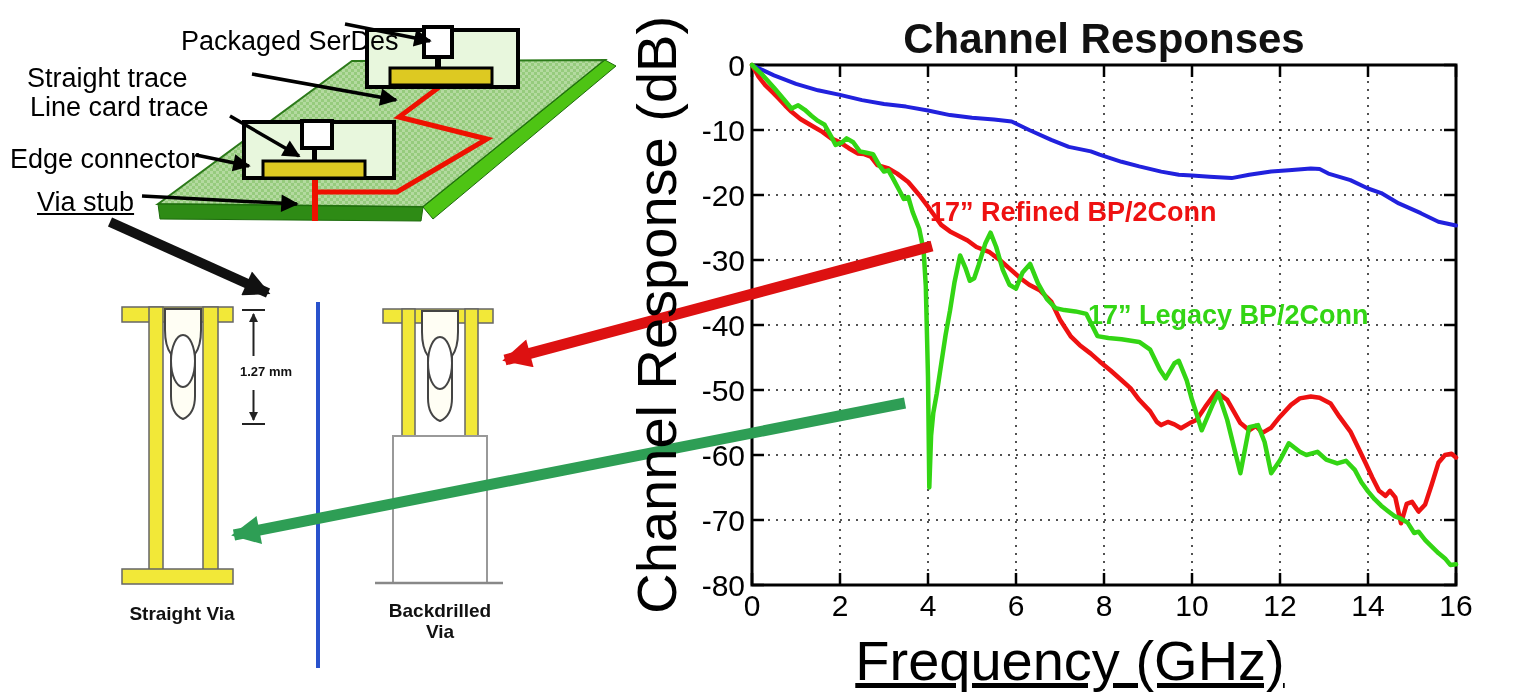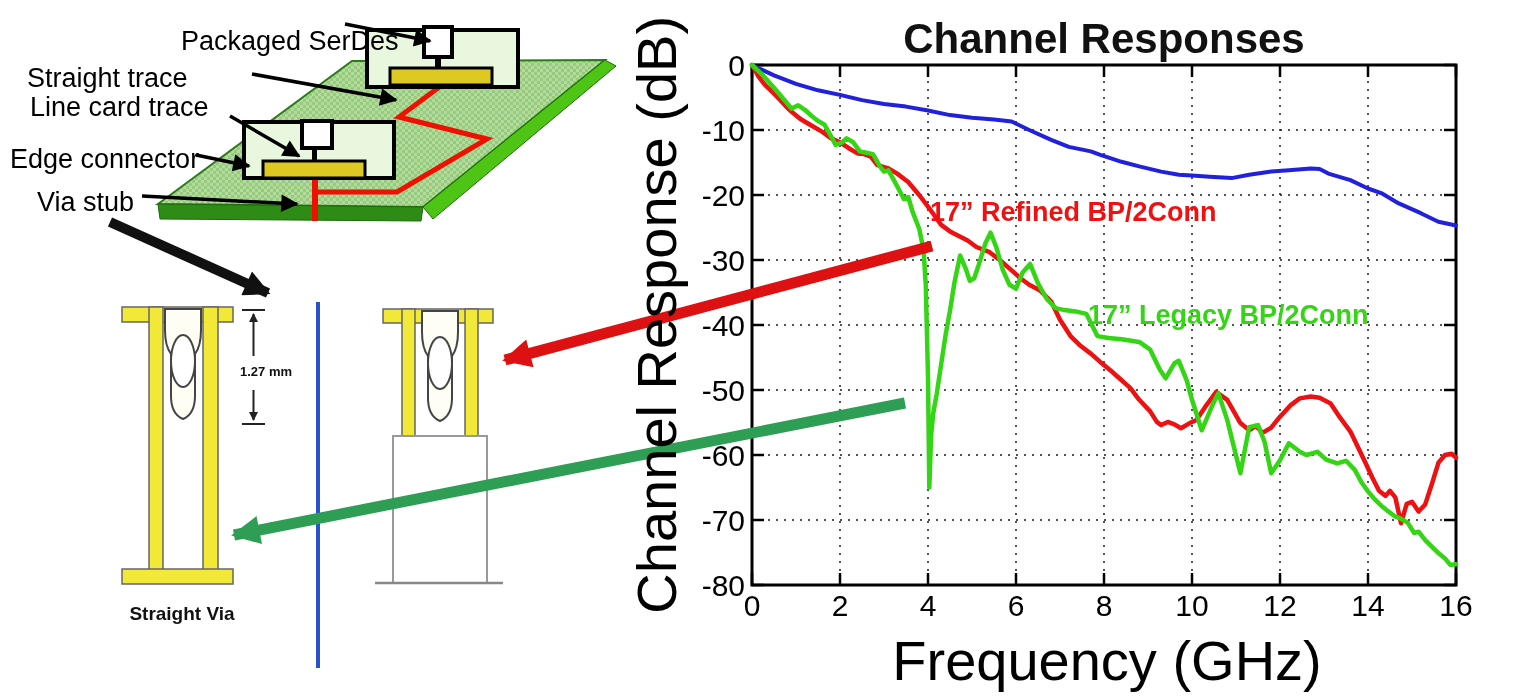--- a/index.html
+++ b/index.html
@@ -9,30 +9,30 @@
   .grid{stroke:#1a1a1a;stroke-width:1.5;stroke-dasharray:2 6;}
   .tick{stroke:#000;stroke-width:2.5;}
   .plot-border{fill:none;stroke:#000;stroke-width:3;}
   .xtick{font:400 30px "Liberation Sans",sans-serif;text-anchor:middle;fill:#000;}
   .ytick{font:400 30px "Liberation Sans",sans-serif;text-anchor:end;fill:#000;}
   .dlabel{position:absolute;font:400 27px "Liberation Sans",sans-serif;color:#000;white-space:nowrap;}
   #lbl-packaged{left:137px;top:26px;margin-left:44px;}
   #lbl-backplane{left:27px;top:63px;}
   #lbl-linecard{left:30px;top:92px;}
   #lbl-edge{left:10px;top:144px;}
-  #lbl-viastub{left:37px;top:187px;}
+  #lbl-viastub{left:37px;top:187px;text-decoration:underline;}
   .via-label{position:absolute;font:700 19px/21px "Liberation Sans",sans-serif;color:#111;text-align:center;}
   #lbl-straight{left:108px;top:603px;width:148px;}
   #lbl-backdrilled{left:378px;top:600px;width:124px;}
   #lbl-dim{position:absolute;left:236px;top:364px;width:60px;text-align:center;
            font:700 13px "Liberation Sans",sans-serif;color:#111;}
   #chart-title{position:absolute;left:752px;top:1px;width:704px;text-align:center;
                font:700 42px "Liberation Sans",sans-serif;color:#111;margin-top:14px;}
-  #xlabel{position:absolute;left:755px;top:630px;width:704px;text-align:center;
-          font:400 56px/1.1 "Liberation Sans",sans-serif;color:#000;}
+  #xlabel{position:absolute;left:718px;top:630px;width:704px;text-align:center;
+          font:400 56px/1.1 "Liberation Sans",sans-serif;color:#000;text-decoration:underline;}
   #ylabel{position:absolute;left:312px;top:284px;width:690px;text-align:center;
           font:400 56px/1.1 "Liberation Sans",sans-serif;color:#000;
           transform:rotate(-90deg);transform-origin:center;}
   .curve-label{position:absolute;font:700 27px "Liberation Sans",sans-serif;white-space:nowrap;}
 </style>
 </head>
 <body>
 
 <div id="canvas">
 
@@ -201,20 +201,24 @@
     <line x1="905" y1="403" x2="234" y2="535" stroke="#2e9e55" stroke-width="11" marker-end="url(#ah-thick-green)"></line>
   </svg>
 
   <div class="dlabel" id="lbl-packaged">Packaged SerDes</div>
   <div class="dlabel" id="lbl-backplane">Straight trace</div>
   <div class="dlabel" id="lbl-linecard">Line card trace</div>
   <div class="dlabel" id="lbl-edge">Edge connector</div>
   <div class="dlabel" id="lbl-viastub">Via stub</div>
 
   <div class="via-label" id="lbl-straight">Straight Via</div>
+  <div class="via-label" id="lbl-backdrilled">
+    <div>Backdrilled</div>
+    <div>Via</div>
+  </div>
   <div id="lbl-dim">1.27 mm</div>
 
   <div id="chart-title">Channel Responses</div>
   <div id="xlabel">Frequency (GHz)</div>
   <div id="ylabel">Channel Response (dB)</div>
 
   <div class="curve-label" id="serieslabel1" style="left: 930px; top: 197px; color: rgb(238, 17, 17);">17” Refined BP/2Conn</div>
   <div class="curve-label" id="serieslabel2" style="left: 1088px; top: 300px; color: rgb(51, 213, 20);">17” Legacy BP/2Conn</div>
 </div>
 

